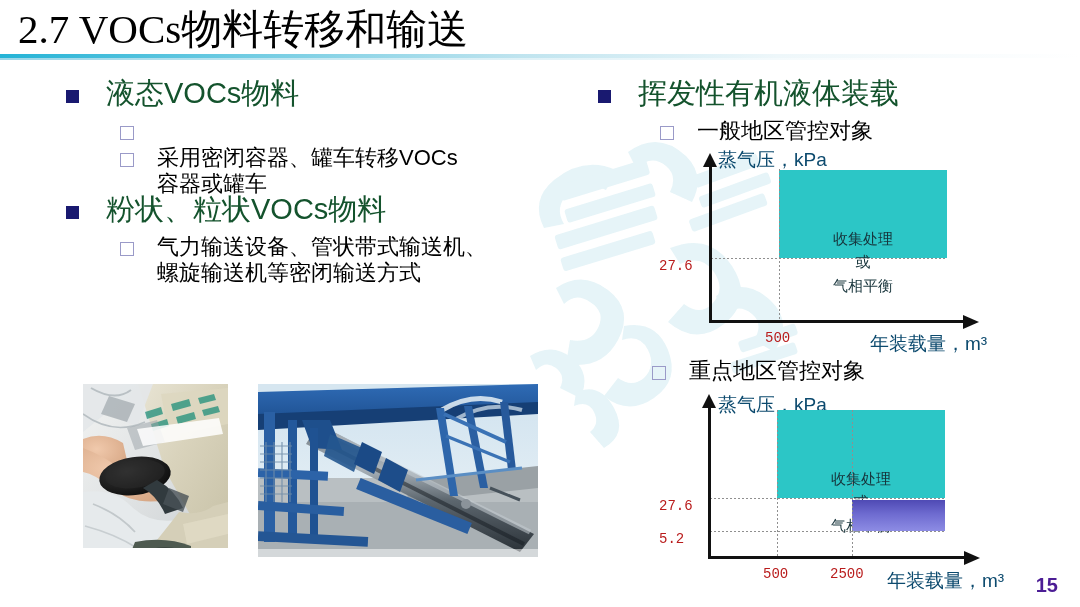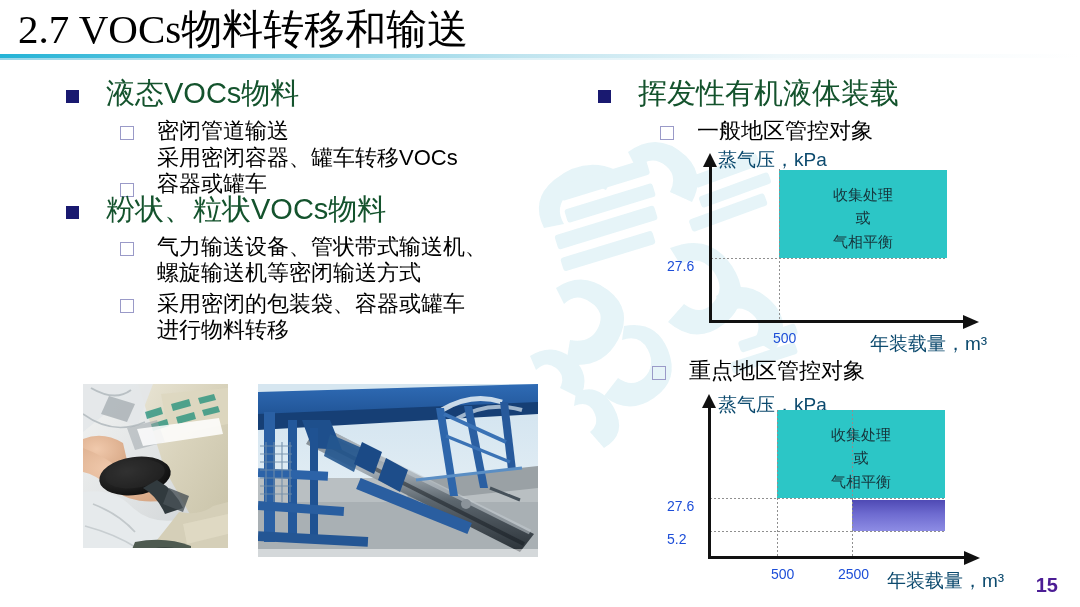--- a/index.html
+++ b/index.html
@@ -115,34 +115,34 @@
   }
   .axis-label {
     position: absolute;
     font-family: "Liberation Sans", "DejaVu Sans", sans-serif;
     font-size: 19px;
     color: #0c4a6e;
     white-space: nowrap;
   }
   .tick-label {
     position: absolute;
-    font-family: Liberation Sans, sans-serif;
+    font-family: Liberation Mono, monospace;
     font-size: 14px;
-    color: #1d4ed8;
+    color: #b91c1c;
     white-space: nowrap;
-    margin-left: 8px;
   }
   .region-label {
     position: absolute;
     font-family: "Liberation Sans", "DejaVu Sans", sans-serif;
     font-size: 15px;
     color: #16333a;
     text-align: center;
     line-height: 1.55;
     white-space: nowrap;
+    margin-top: 44px;
   }
   .zone-cyan {
     position: absolute;
     background: #2cc6c6;
   }
   .zone-purple {
     position: absolute;
     background: linear-gradient(to bottom, #4f4ab4 0%, #6e6bd0 45%, #8d8ce4 100%);
   }
   .gridline-h, .gridline-v {
@@ -204,51 +204,43 @@
   <div class="title-rule"></div>
   <div class="title-rule2"></div>
 
   <div class="bullet-row" style="left:66px; top:77px;">
     <div class="sq1"></div>
     <div class="lvl1-text">液态VOCs物料</div>
   </div>
 
   <div class="bullet-row" style="left:120px; top:118px;">
     <div class="sq2"></div>
-    <div class="lvl2-text nowrap">密闭管道输送</div>
-  </div>
-
-  <div class="bullet-row" style="left:120px; top:145px;align-items:flex-end;">
+  </div>
+
+  <div class="bullet-row" style="left:120px; top:145px;">
     <div class="sq2"></div>
     <div class="lvl2-text">
       <div>采用密闭容器、罐车转移VOCs</div>
       <div>容器或罐车</div>
     </div>
   </div>
 
   <div class="bullet-row" style="left:66px; top:193px;">
     <div class="sq1"></div>
     <div class="lvl1-text">粉状、粒状VOCs物料</div>
   </div>
 
   <div class="bullet-row" style="left:120px; top:234px;">
     <div class="sq2"></div>
     <div class="lvl2-text">
       <div>气力输送设备、管状带式输送机、</div>
       <div>螺旋输送机等密闭输送方式</div>
     </div>
   </div>
 
-  <div class="bullet-row" style="left:120px; top:291px;">
-    <div class="sq2"></div>
-    <div class="lvl2-text">
-      <div>采用密闭的包装袋、容器或罐车</div>
-      <div>进行物料转移</div>
-    </div>
-  </div>
 
   <div class="photo" style="left:83px; top:384px; width:145px; height:173px;">
     <svg width="145" height="173" viewBox="0 0 145 173">
       <defs>
         <linearGradient id="bagG" x1="0" y1="0" x2="1" y2="1">
           <stop offset="0%" stop-color="#e8e4d4"></stop>
           <stop offset="45%" stop-color="#d9d3bc"></stop>
           <stop offset="100%" stop-color="#c8c2a8"></stop>
         </linearGradient>
         <linearGradient id="plasticG" x1="0" y1="0" x2="1" y2="1">

